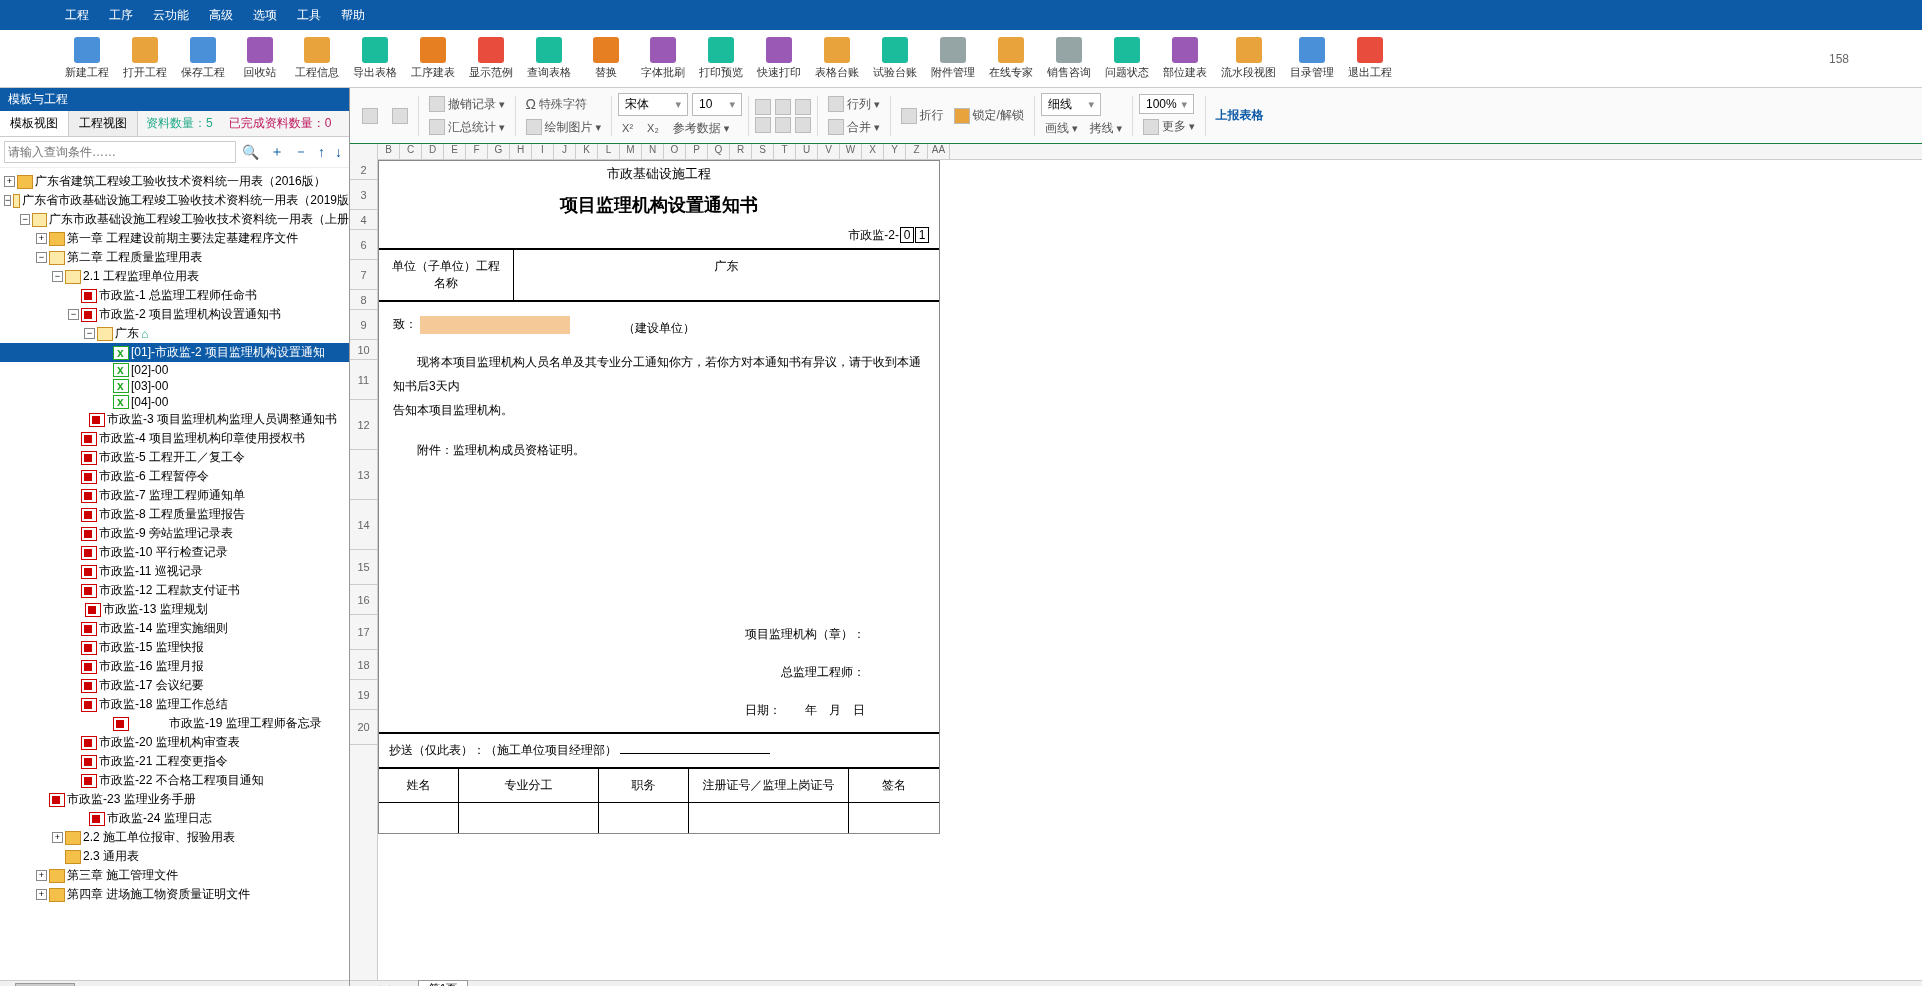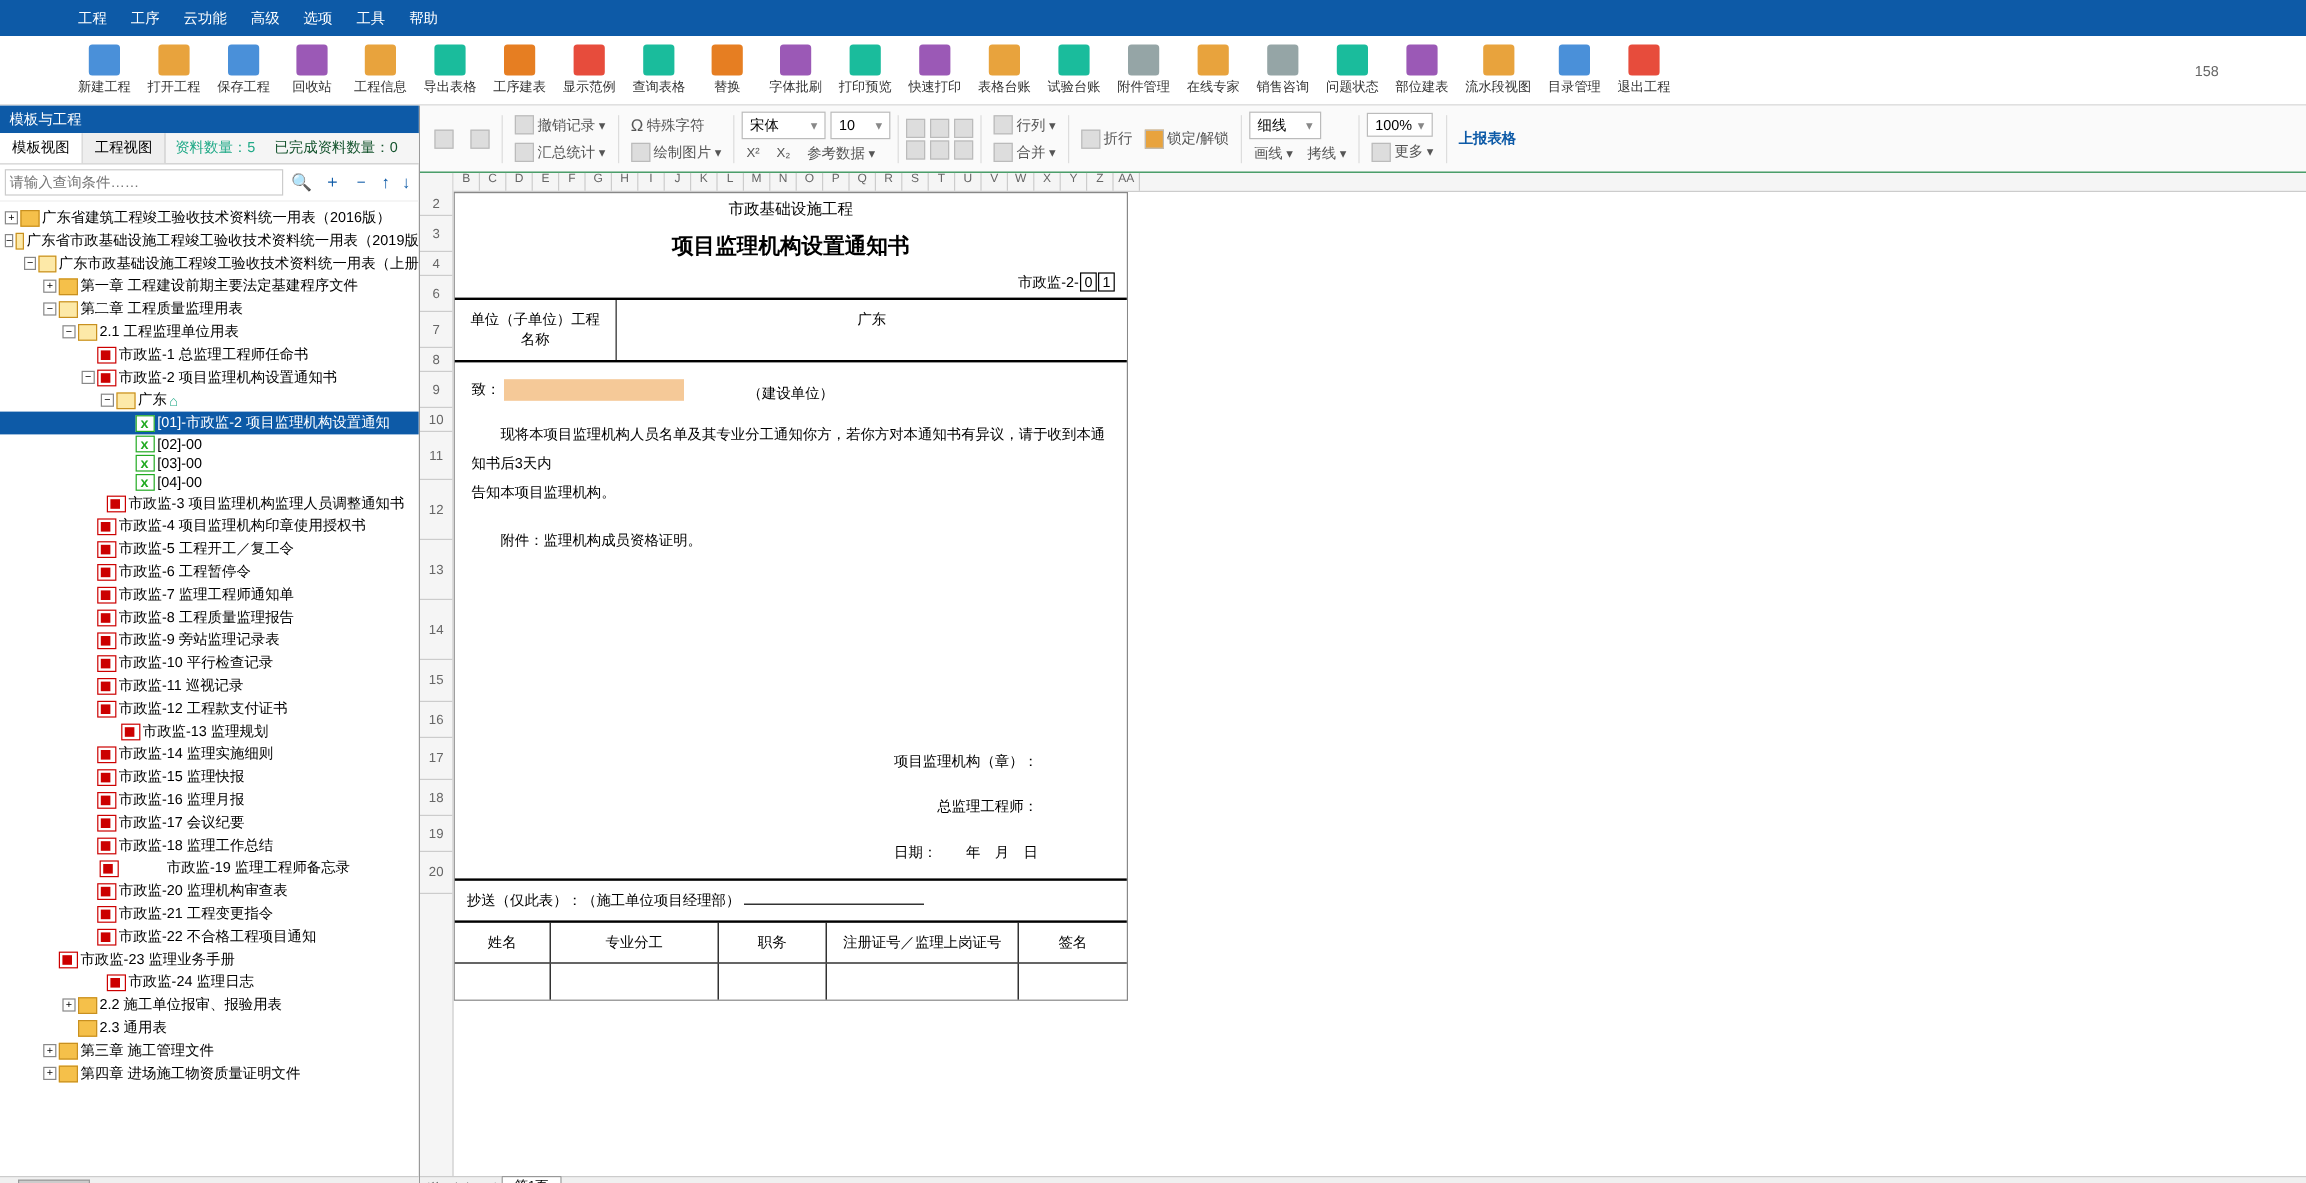--- a/index.html
+++ b/index.html
@@ -12,21 +12,21 @@
 .tool-btn .lbl{font-size:11px;color:#333}
 .tool-spacer{flex:1}
 .status-num{color:#666;margin-right:8px}
 .main{display:flex;height:908px}
 .panel{width:350px;border-right:1px solid #999;display:flex;flex-direction:column;background:#fff}
 .panel-title{background:#0d5aa7;color:#fff;padding:3px 8px;font-size:12px}
 .tabs{display:flex;border-bottom:1px solid #ccc;background:#f5f5f5}
 .tab{padding:4px 10px;border-right:1px solid #ccc;cursor:pointer;background:#eee}
 .tab.active{background:#fff}
 .tab-stat{padding:4px 8px;color:#2a8}
-.tab-stat2{padding:4px 8px;color:#14532d}
+.tab-stat2{padding:4px 8px;color:#be185d}
 .search-row{display:flex;align-items:center;padding:4px;gap:4px;border-bottom:1px solid #eee}
 .search-row input{flex:1;border:1px solid #ccc;padding:3px;color:#999}
 .search-ico{color:#0d5aa7;font-size:14px;cursor:pointer;padding:0 3px}
 .tree{flex:1;overflow:auto;padding:4px 0}
 .tree-node{white-space:nowrap;padding:1px 0;cursor:pointer;display:flex;align-items:center}
 .tree-node .tgl{width:11px;height:11px;border:1px solid #888;display:inline-flex;align-items:center;justify-content:center;font-size:9px;margin-right:2px;line-height:1}
 .tree-node .fico{width:16px;height:14px;display:inline-block;margin-right:2px}
 .folder{background:#f5c04a;border:1px solid #c89020}
 .folder-open{background:#fde9a8;border:1px solid #c89020}
 .file-red{background:#fff;border:1px solid #c00;position:relative}
@@ -305,21 +305,21 @@
         <div class="tree-node" style="padding-left: 68px;">
           <span style="width:13px;display:inline-block"></span>
           <span class="fico file-red"></span>
           <span>市政监-11 巡视记录</span>
         </div>
         <div class="tree-node" style="padding-left: 68px;">
           <span style="width:13px;display:inline-block"></span>
           <span class="fico file-red"></span>
           <span>市政监-12 工程款支付证书</span>
         </div>
-        <div class="tree-node" style="padding-left: 72px; margin-left: 16px;">
+        <div class="tree-node" style="padding-left: 72px;">
           <span style="width:13px;display:inline-block"></span>
           <span class="fico file-red"></span>
           <span>市政监-13 监理规划</span>
         </div>
         <div class="tree-node" style="padding-left: 68px;">
           <span style="width:13px;display:inline-block"></span>
           <span class="fico file-red"></span>
           <span>市政监-14 监理实施细则</span>
         </div>
         <div class="tree-node" style="padding-left: 68px;">
@@ -335,21 +335,21 @@
         <div class="tree-node" style="padding-left: 68px;">
           <span style="width:13px;display:inline-block"></span>
           <span class="fico file-red"></span>
           <span>市政监-17 会议纪要</span>
         </div>
         <div class="tree-node" style="padding-left: 68px;">
           <span style="width:13px;display:inline-block"></span>
           <span class="fico file-red"></span>
           <span>市政监-18 监理工作总结</span>
         </div>
-        <div class="tree-node" style="padding-left: 32px; gap: 38px;">
+        <div class="tree-node" style="padding-left: 62px; gap: 38px;">
           <span style="width:13px;display:inline-block"></span>
           <span class="fico file-red"></span>
           <span>市政监-19 监理工程师备忘录</span>
         </div>
         <div class="tree-node" style="padding-left: 68px;">
           <span style="width:13px;display:inline-block"></span>
           <span class="fico file-red"></span>
           <span>市政监-20 监理机构审查表</span>
         </div>
         <div class="tree-node" style="padding-left: 68px;">

